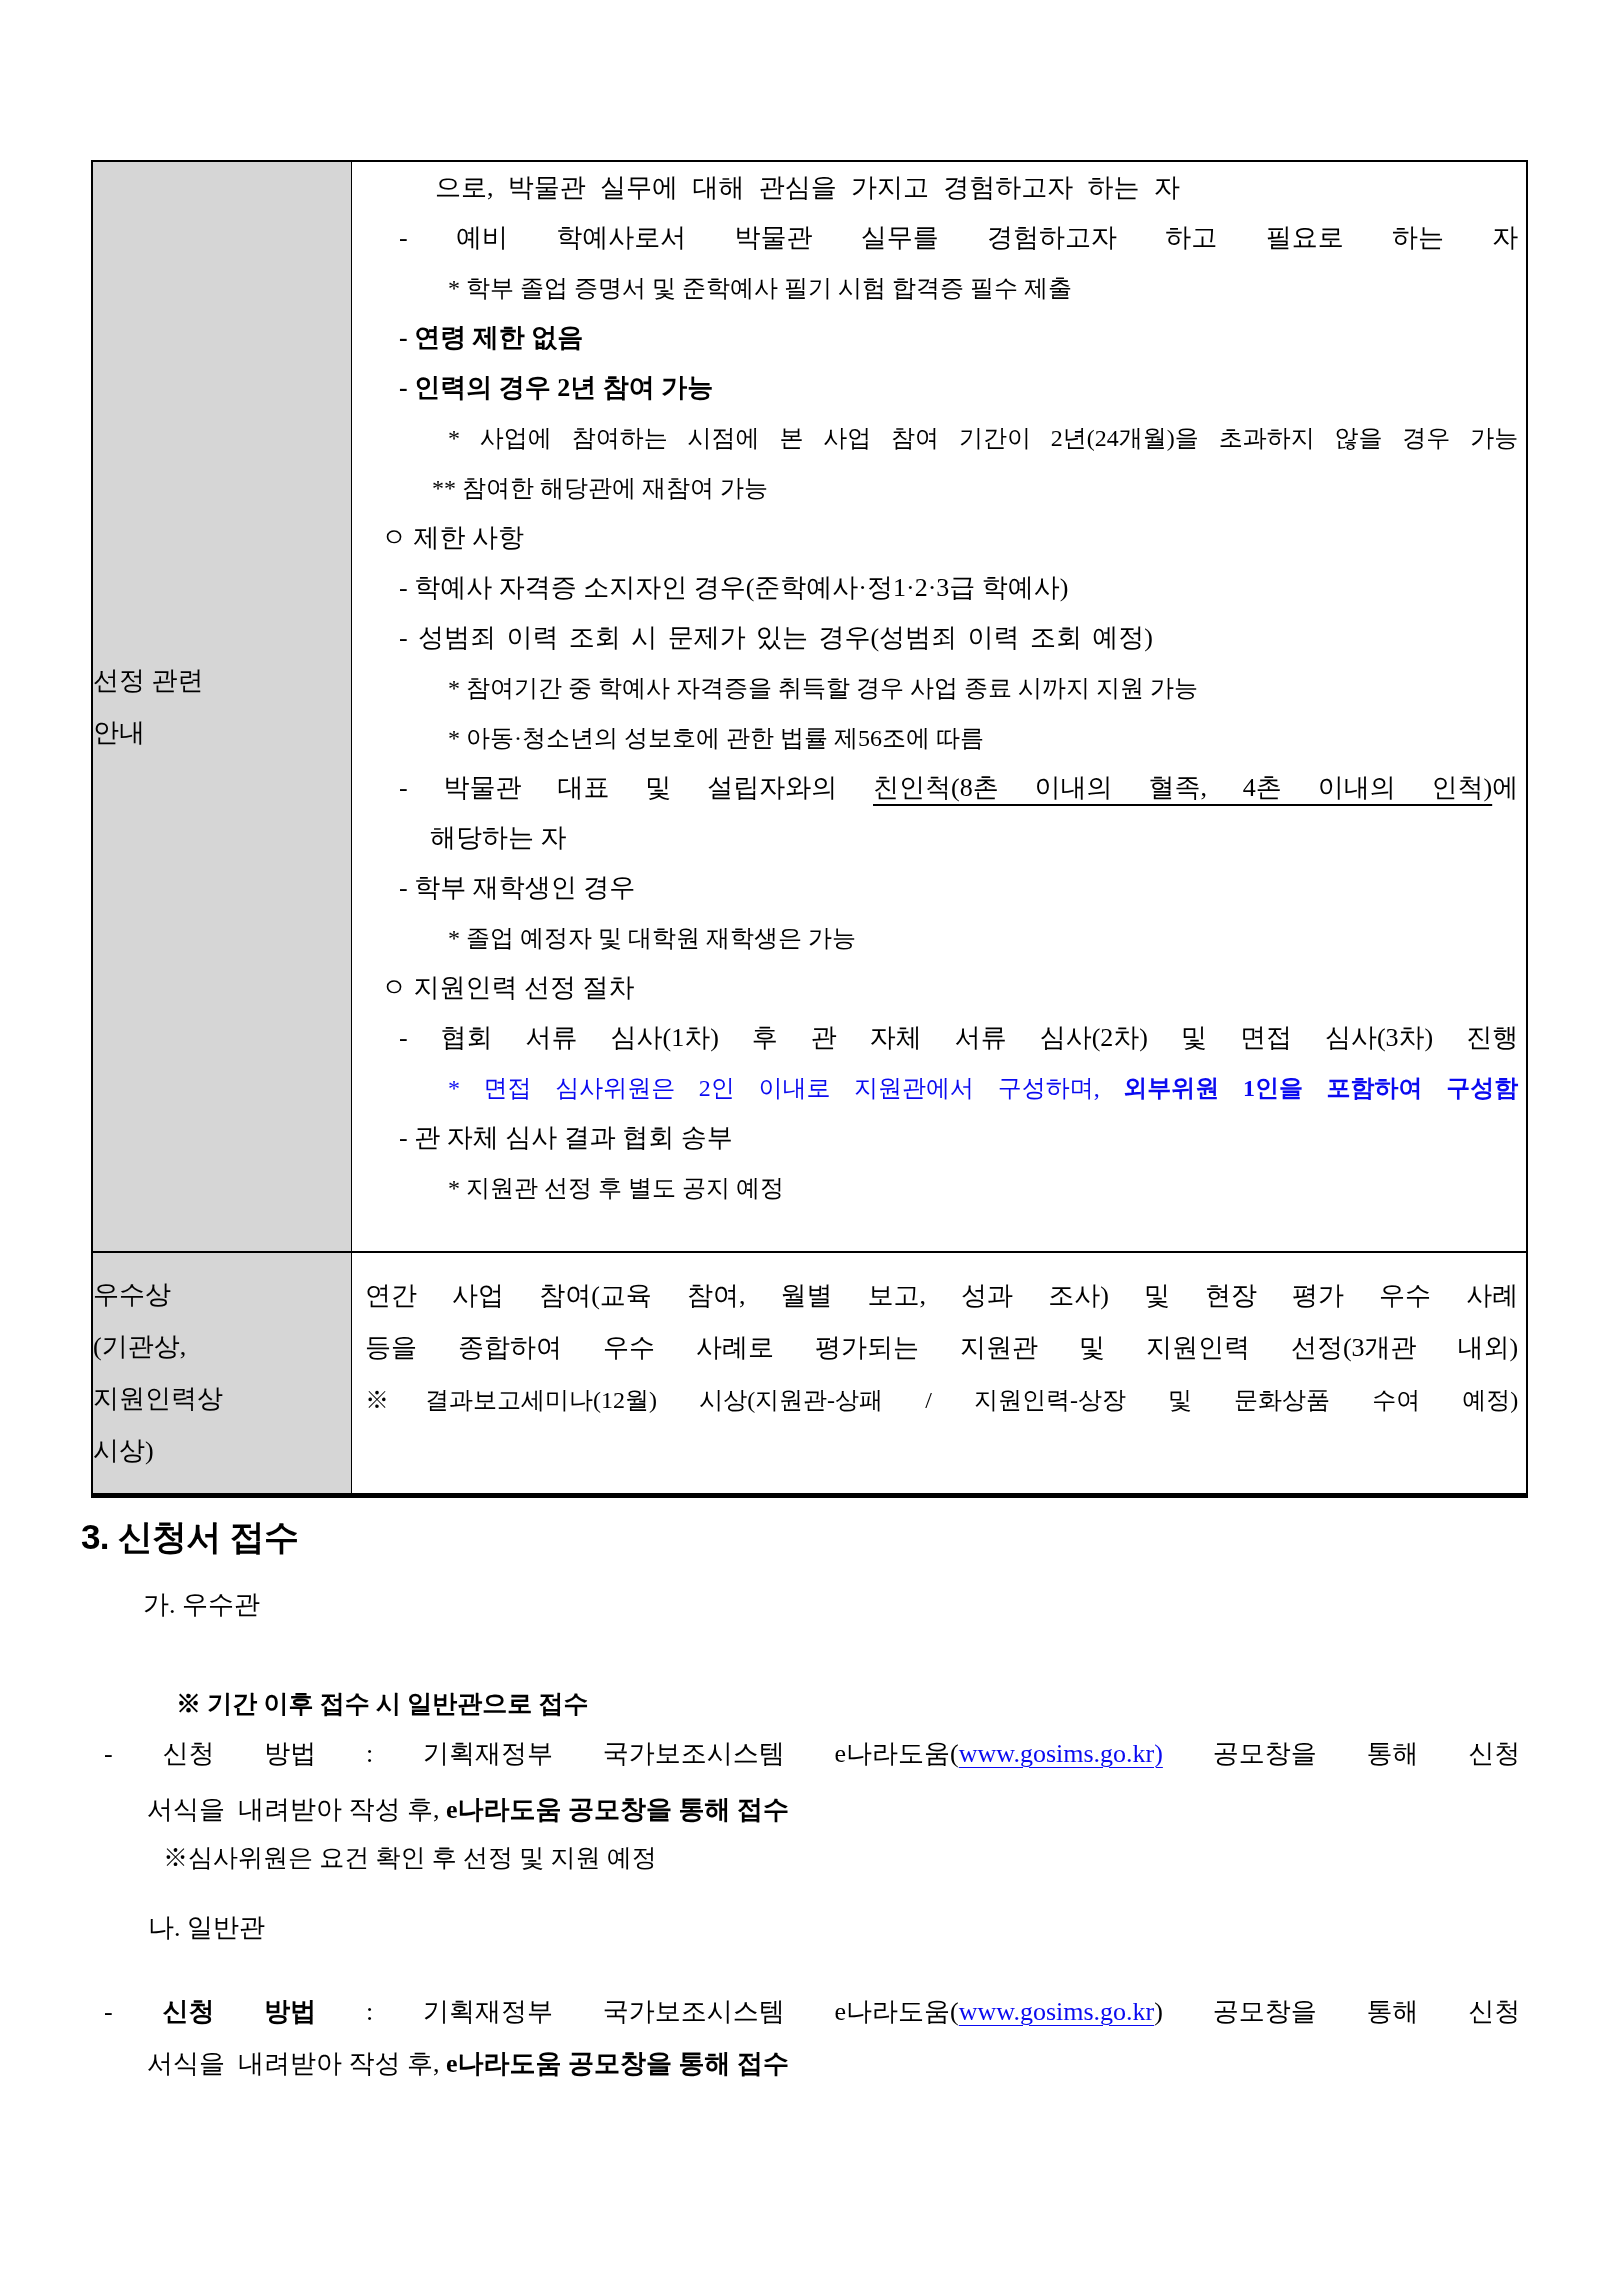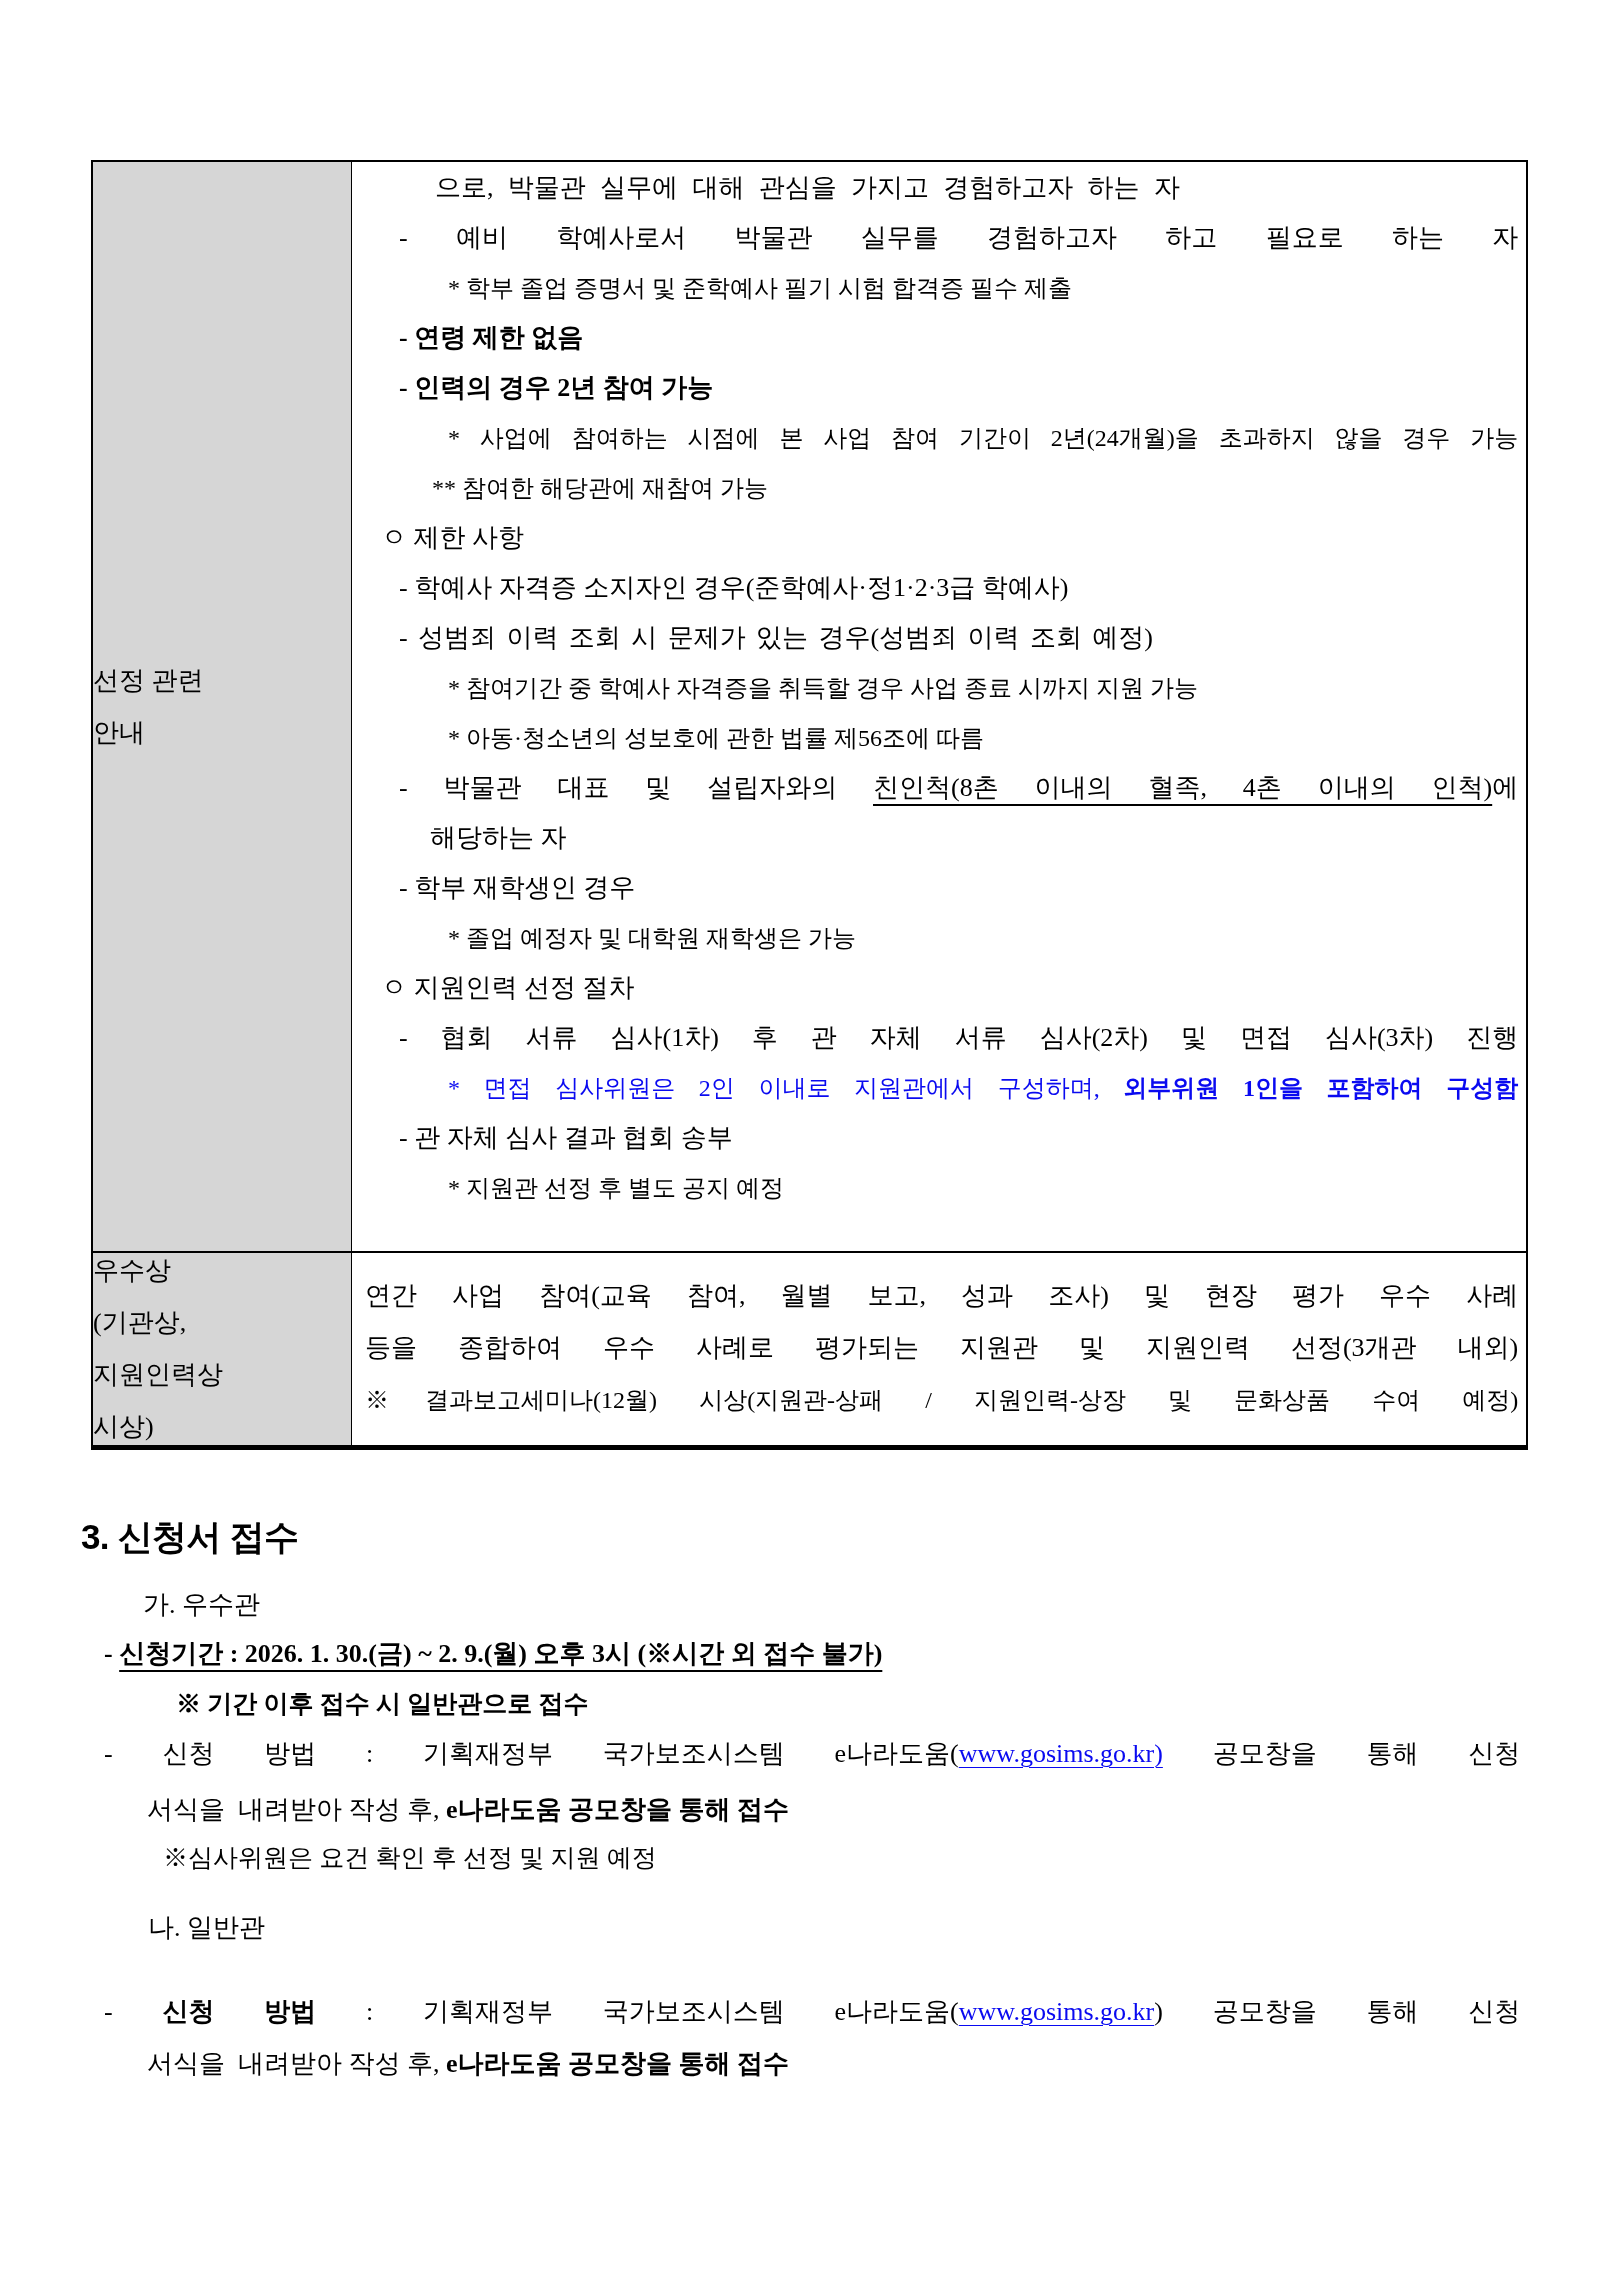--- a/index.html
+++ b/index.html
@@ -18,21 +18,21 @@
     overflow:hidden;
   }
   
   .tbl{
     position:absolute;left:91px;top:160px;width:1437px;
     border:2px solid #000;border-bottom:5.2px solid #000;
     background:#fff;
   }
   .trow{display:flex;}
   .trow1{height:1091px;border-bottom:2px solid #000;}
-  .trow2{height:192px;}
+  .trow2{height:240px;}
   .labelcell{
     width:259px;flex:0 0 259px;
     background:var(--cellgray);
     border-right:1.3px solid #000;
     display:flex;flex-direction:column;justify-content:center;align-items:flex-start;
     text-align:center;
   }
   .labelcell .lline{line-height:52px;font-size:26px;white-space:pre-wrap;}
   .bodycell{flex:1 1 auto;min-width:0;padding-top:0.7px;}
   .t1line{
@@ -118,21 +118,20 @@
         <div class="t2line jf">등을 종합하여 우수 사례로 평가되는 지원관 및 지원인력 선정(3개관 내외)</div>
         <div class="t2line small jf">※결과보고세미나(12월) 시상(지원관-상패 / 지원인력-상장 및 문화상품 수여 예정)</div>
       </div>
     </div>
   </div>
 
   <div class="absline heading" style="left:81px;top:1514px;">3. 신청서 접수</div>
 
   <div class="absline" style="left:143px;top:1588px;">가. 우수관</div>
 
-  <div class="absline b" style="left:104px;top:1637px;"><span>- </span><span class="u">신청기간 : 2026. 1. 30.(금) ~ 2. 9.(월) 오후 3시 (※시간 외 접수 불가)</span></div>
 
   <div class="absline note b" style="left:176px;top:1688px;">※ 기간 이후 접수 시 일반관으로 접수</div>
 
   <div class="absline jf methodline" style="left:104px;top:1737px;"><span>- 신청 방법 : 기획재정부 국가보조시스템 e나라도움(</span><a class="doclink">www.gosims.go.kr)</a><span> 공모창을 통해 신청</span></div>
 
   <div class="absline" style="left:147px;top:1793px;"><span>서식을  내려받아 작성 후, </span><span class="b">e나라도움 공모창을 통해 접수</span></div>
 
   <div class="absline note" style="left:163px;top:1842px;">※심사위원은 요건 확인 후 선정 및 지원 예정</div>
 
   <div class="absline" style="left:148px;top:1888px;margin-top:23px;">나. 일반관</div>

